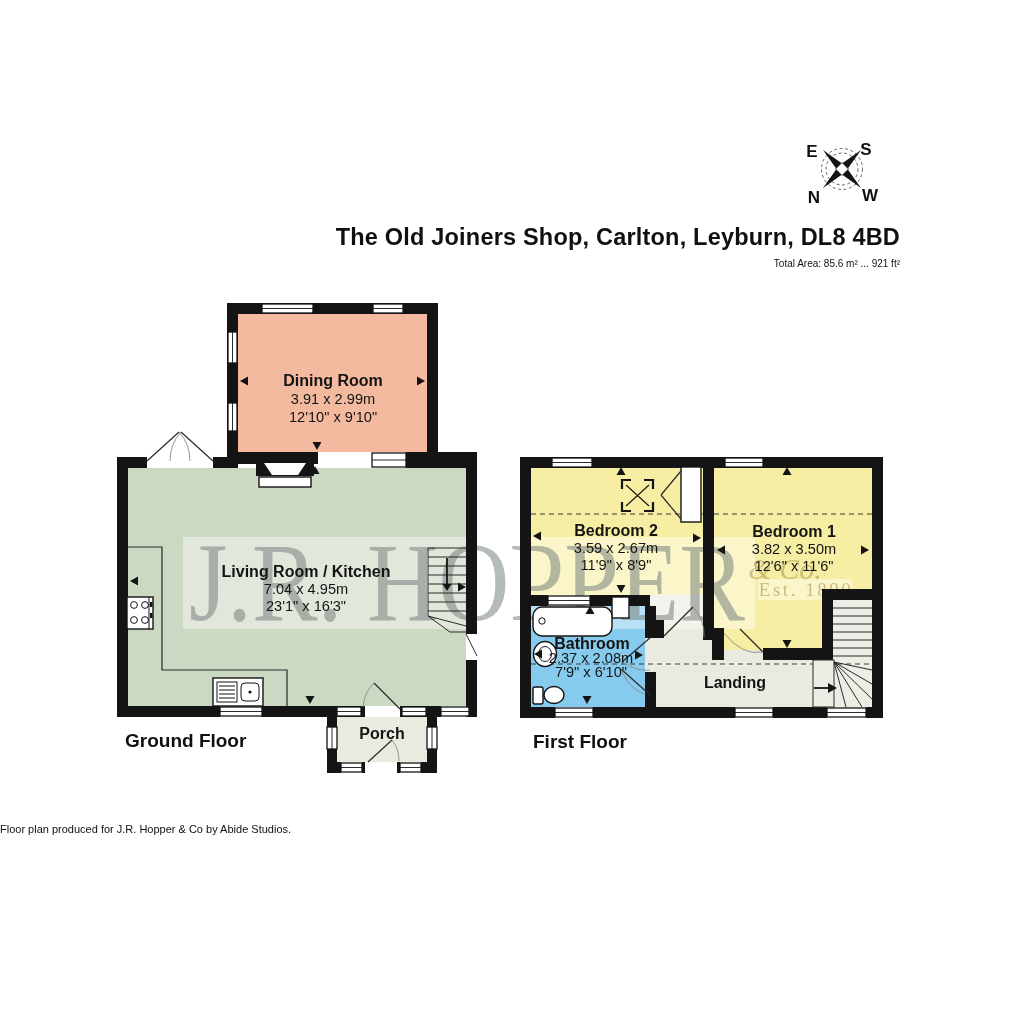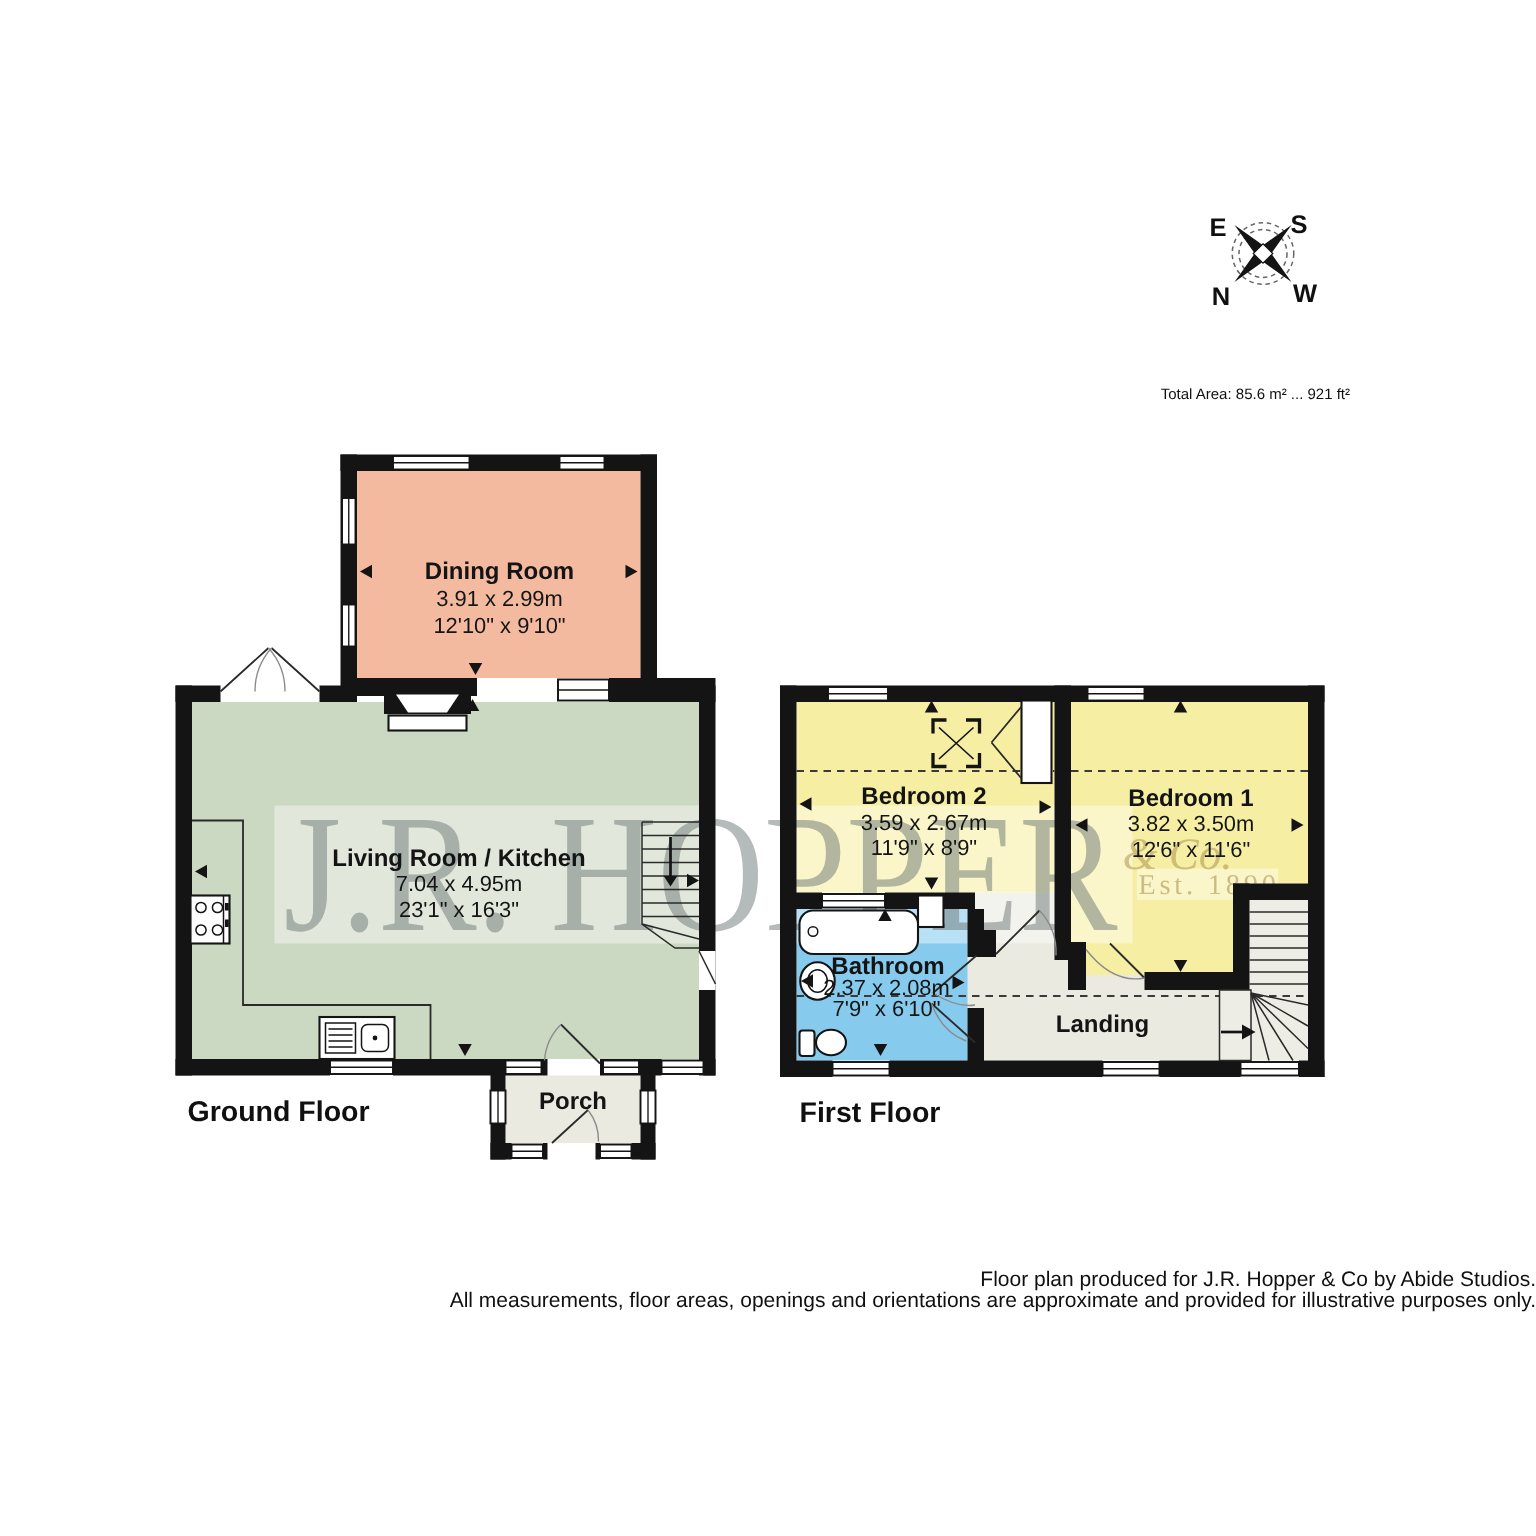--- a/index.html
+++ b/index.html
@@ -1,22 +1,22 @@
 <!DOCTYPE html>
 <html><head>
 <meta charset="utf-8">
 <style>
   html,body{margin:0;padding:0;background:#fff;}
   .page{position:relative;width:1024px;height:1024px;background:#fff;overflow:hidden;
         font-family:"Liberation Sans",sans-serif;color:#101010;}
   .title{position:absolute;top:224px;right:124px;font-size:23.5px;font-weight:bold;
          white-space:nowrap;letter-spacing:0.2px;}
   .subtitle{position:absolute;top:258px;right:124px;font-size:10px;white-space:nowrap;}
-  .footer{position:absolute;top:822px;left:0;width:100%;text-align:right;
-          font-size:14px;line-height:14.3px;margin-top:23px;}
+  .footer{position:absolute;top:822px;left:0;width:100%;text-align:left;
+          font-size:11px;line-height:14.3px;}
   svg{position:absolute;top:0;left:0;}
   .wall{fill:#141414;}
   .win{fill:#ffffff;stroke:#141414;stroke-width:1.3;}
   .mull{stroke:#141414;stroke-width:0.9;fill:none;}
   .fix{fill:#ffffff;stroke:#141414;stroke-width:1.4;}
   .fixline{stroke:#141414;stroke-width:1;fill:none;}
   .tread{stroke:#2a2a2a;stroke-width:1;fill:none;}
   .door{stroke:#2a2a2a;stroke-width:1.2;fill:none;}
   .arc{stroke:#8a8a8a;stroke-width:0.9;fill:none;}
   .dash{stroke:#3a3a3a;stroke-width:1.2;stroke-dasharray:5 4;fill:none;}
@@ -31,20 +31,21 @@
   .wm-band{fill:rgba(255,255,255,0.42);}
   text.wm-main{font-family:"Liberation Serif",serif;font-size:112px;fill:rgba(108,117,117,0.5);}
   text.wm-co{font-family:"Liberation Serif",serif;font-style:italic;font-size:30px;fill:rgba(165,140,70,0.5);}
   text.wm-est{font-family:"Liberation Serif",serif;font-size:19px;letter-spacing:2.5px;fill:rgba(165,140,70,0.55);}
 </style>
 </head>
 <body>
 
 <div class="page">
 
+  <div class="title">The Old Joiners Shop, Carlton, Leyburn, DL8 4BD</div>
   <div class="subtitle">Total Area: 85.6 m² ... 921 ft²</div>
 
   <svg width="1024" height="1024" viewBox="0 0 1024 1024">
 
     <g>
       <rect x="238" y="314" width="189" height="138" fill="#F3BA9F"></rect>
       <rect x="128" y="468" width="338" height="238" fill="#CBD8C2"></rect>
       <rect x="337" y="717" width="90" height="45" fill="#EAEAE1"></rect>
       <rect x="640" y="595" width="193" height="112" fill="#EAEAE1"></rect>
       <rect x="531" y="468" width="172" height="127" fill="#F6EFA3"></rect>
@@ -287,16 +288,15 @@
       <polygon points="842,162.5 848.5,169 842,175.5 835.5,169" fill="#ffffff" stroke="#141414" stroke-width="0.8"></polygon>
       <text class="compass-letter" x="812" y="157" text-anchor="middle">E</text>
       <text class="compass-letter" x="866" y="155" text-anchor="middle">S</text>
       <text class="compass-letter" x="814" y="203" text-anchor="middle">N</text>
       <text class="compass-letter" x="870" y="201" text-anchor="middle">W</text>
     </g>
   </svg>
 
   <div class="footer">
     <div>Floor plan produced for J.R. Hopper &amp; Co by Abide Studios.</div>
-    <div>All measurements, floor areas, openings and orientations are approximate and provided for illustrative purposes only.</div>
   </div>
 
 </div>
 
 </body></html>

